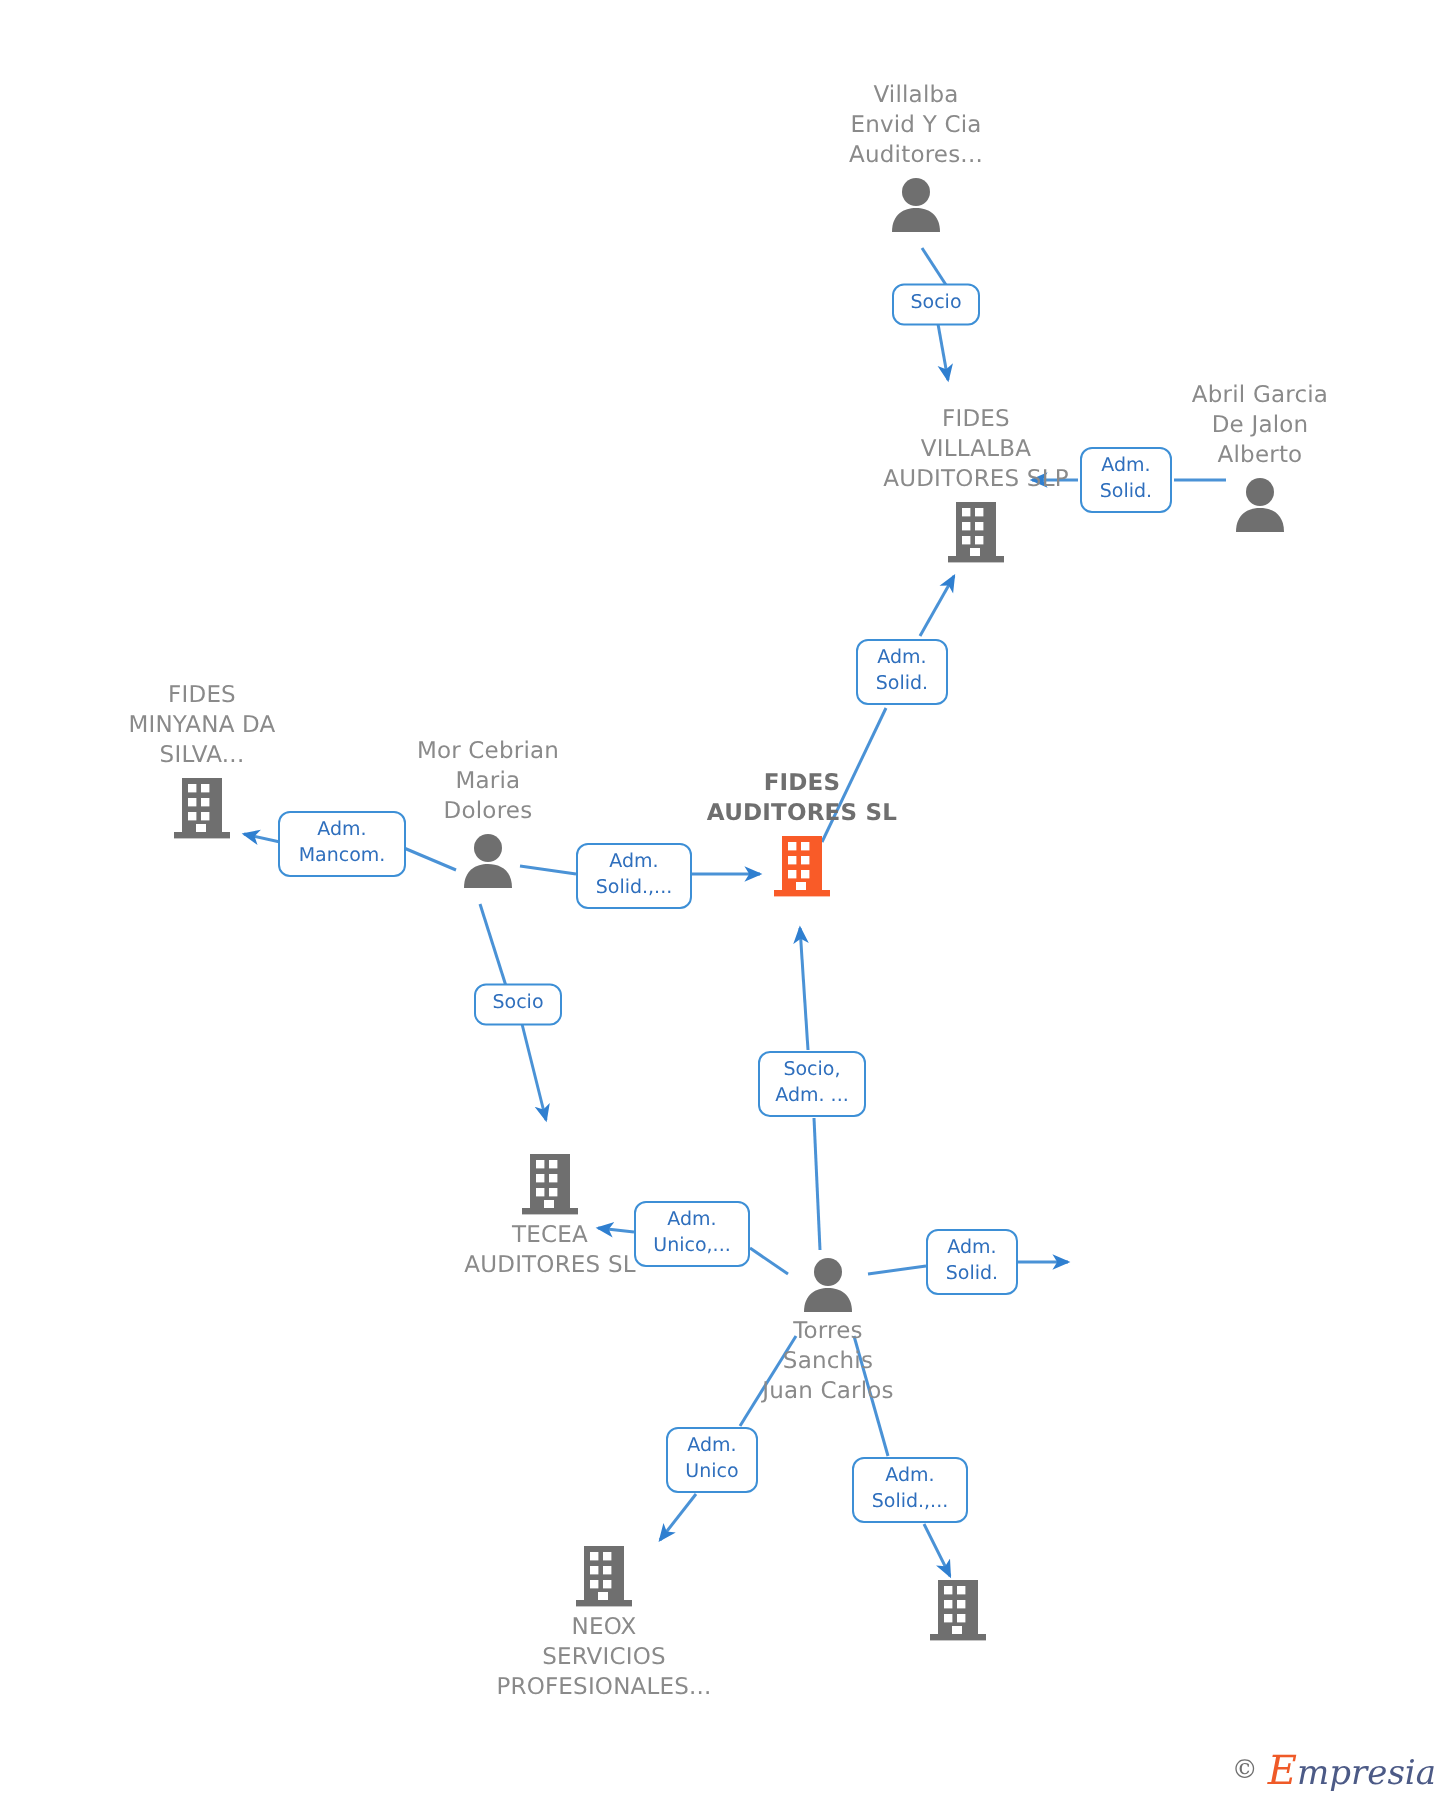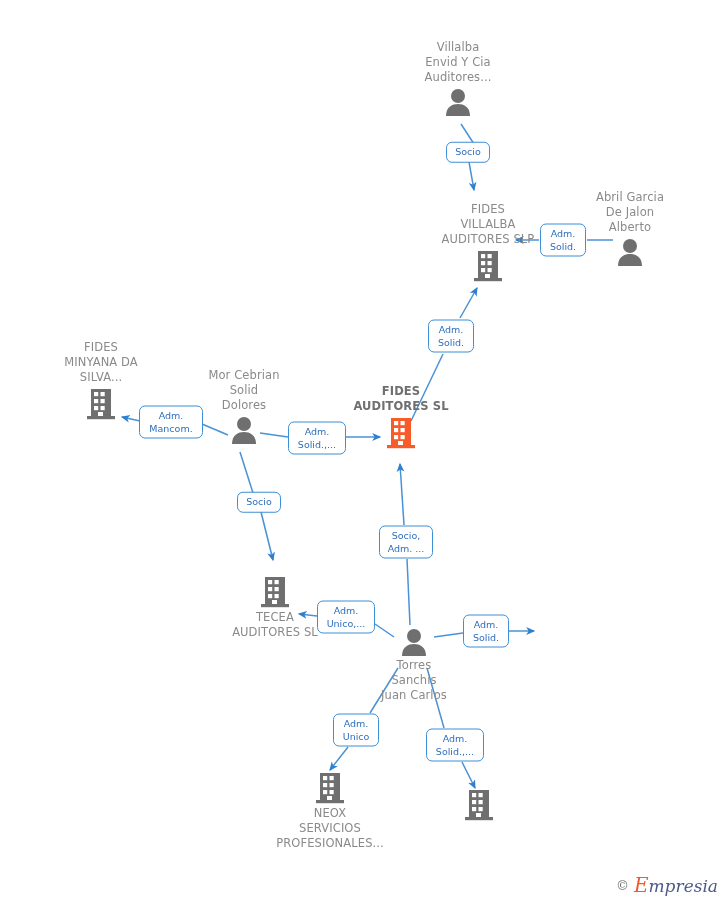--- a/index.html
+++ b/index.html
@@ -199,21 +199,21 @@
             <rect x="8" y="18" width="4.2" height="4.2"></rect>
             <rect x="14.5" y="18" width="4.2" height="4.2"></rect>
             <rect x="12" y="24" width="5" height="4"></rect>
           </g>
         </svg>
     </span>
   </div>
 
   <div class="node label-above" style="left:244px; top:368px;">
     <div class="node-label">Mor Cebrian
-Solid
+Maria
 Dolores</div>
     <span class="node-icon">
       <svg width="30" height="28" viewBox="0 0 30 28">
           <circle cx="15" cy="8" r="7" fill="#6f6f6f"></circle>
           <path d="M3,28 C3,19 9,16 15,16 C21,16 27,19 27,28 Z" fill="#6f6f6f"></path>
         </svg>
     </span>
   </div>
 
   <div class="node label-above" style="left:401px; top:384px;">
@@ -262,21 +262,21 @@
           <circle cx="15" cy="8" r="7" fill="#6f6f6f"></circle>
           <path d="M3,28 C3,19 9,16 15,16 C21,16 27,19 27,28 Z" fill="#6f6f6f"></path>
         </svg>
     </span>
     <div class="node-label">Torres
 Sanchis
 Juan Carlos</div>
   </div>
 
 
-  <div class="node label-below" style="left:330px; top:772px;">
+  <div class="node label-below" style="left:302px; top:772px;">
     <span class="node-icon">
       <svg width="30" height="32" viewBox="0 0 30 32">
           <rect x="5" y="1" width="20" height="27" fill="#6f6f6f"></rect>
           <rect x="1" y="28" width="28" height="3.2" fill="#6f6f6f"></rect>
           <g fill="#ffffff">
             <rect x="8" y="4" width="4.2" height="4.2"></rect>
             <rect x="14.5" y="4" width="4.2" height="4.2"></rect>
             <rect x="8" y="11" width="4.2" height="4.2"></rect>
             <rect x="14.5" y="11" width="4.2" height="4.2"></rect>
             <rect x="8" y="18" width="4.2" height="4.2"></rect>

